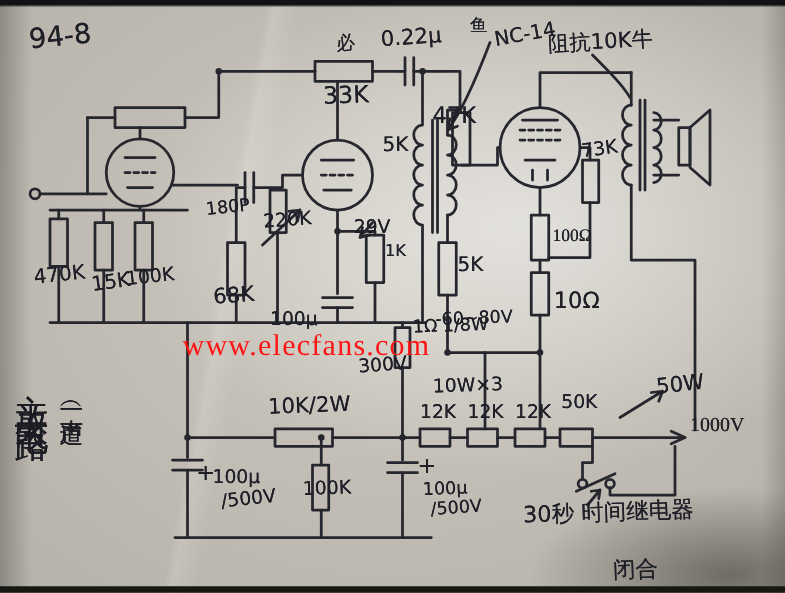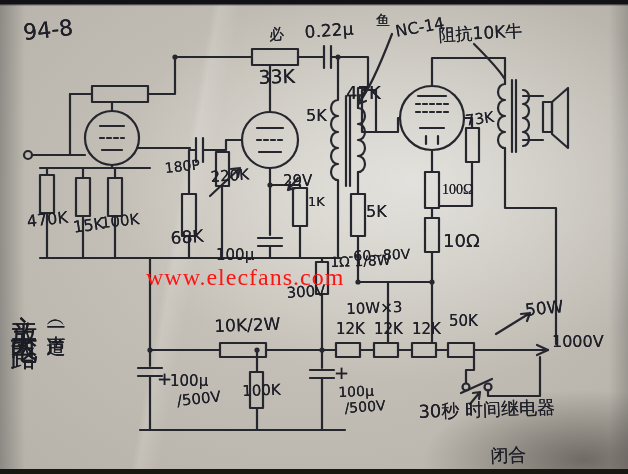--- a/index.html
+++ b/index.html
@@ -215,21 +215,21 @@
       <span class="lbl" style="left: 443px; top: 230px; font-size: 18px; transform: rotate(0deg);">10Ω</span>
       <span class="lbl" style="left: 330px; top: 254px; font-size: 14px; transform: rotate(-2deg);">1Ω 1/8W</span>
       <span class="lbl" style="left: 286px; top: 284px; font-size: 15px; transform: rotate(-4deg);">300V</span>
       <span class="lbl" style="left: 346px; top: 300px; font-size: 15px; transform: rotate(-2deg);">10W×3</span>
       <span class="lbl" style="left: 336px; top: 320px; font-size: 15px; transform: rotate(0deg);">12K</span>
       <span class="lbl" style="left: 374px; top: 320px; font-size: 15px; transform: rotate(0deg);">12K</span>
       <span class="lbl" style="left: 412px; top: 320px; font-size: 15px; transform: rotate(0deg);">12K</span>
       <span class="lbl" style="left: 449px; top: 312px; font-size: 15px; transform: rotate(0deg);">50K</span>
       <span class="lbl" style="left: 524px; top: 300px; font-size: 17px; transform: rotate(-6deg);">50W</span>
       <span class="lbl" style="left: 214px; top: 316px; font-size: 17px; transform: rotate(-2deg);">10K/2W</span>
-      <span class="lbl" style="left: 552px; top: 332px; font-size: 16px; transform: rotate(0deg);">1000V</span>
+      <span class="lbl" style="left: 552px; top: 332px; font-size: 16px; transform: rotate(0deg); font-family: Liberation Serif, serif;">1000V</span>
       <span class="lbl" style="left: 157px; top: 368px; font-size: 18px; transform: rotate(0deg);">+</span>
       <span class="lbl" style="left: 170px; top: 372px; font-size: 15px; transform: rotate(0deg);">100μ</span>
       <span class="lbl" style="left: 176px; top: 392px; font-size: 15px; transform: rotate(-6deg);">/500V</span>
       <span class="lbl" style="left: 242px; top: 382px; font-size: 15px; transform: rotate(-2deg);">100K</span>
       <span class="lbl" style="left: 334px; top: 362px; font-size: 18px; transform: rotate(0deg);">+</span>
       <span class="lbl" style="left: 338px; top: 384px; font-size: 14px; transform: rotate(-2deg);">100μ</span>
       <span class="lbl" style="left: 344px; top: 400px; font-size: 14px; transform: rotate(-4deg);">/500V</span>
       <span class="lbl" style="left: 418px; top: 400px; font-size: 18px; transform: rotate(-2deg);">30秒 时间继电器</span>
       <span class="lbl" style="left: 490px; top: 444px; font-size: 18px; transform: rotate(-2deg);">闭合</span>
     </div>

